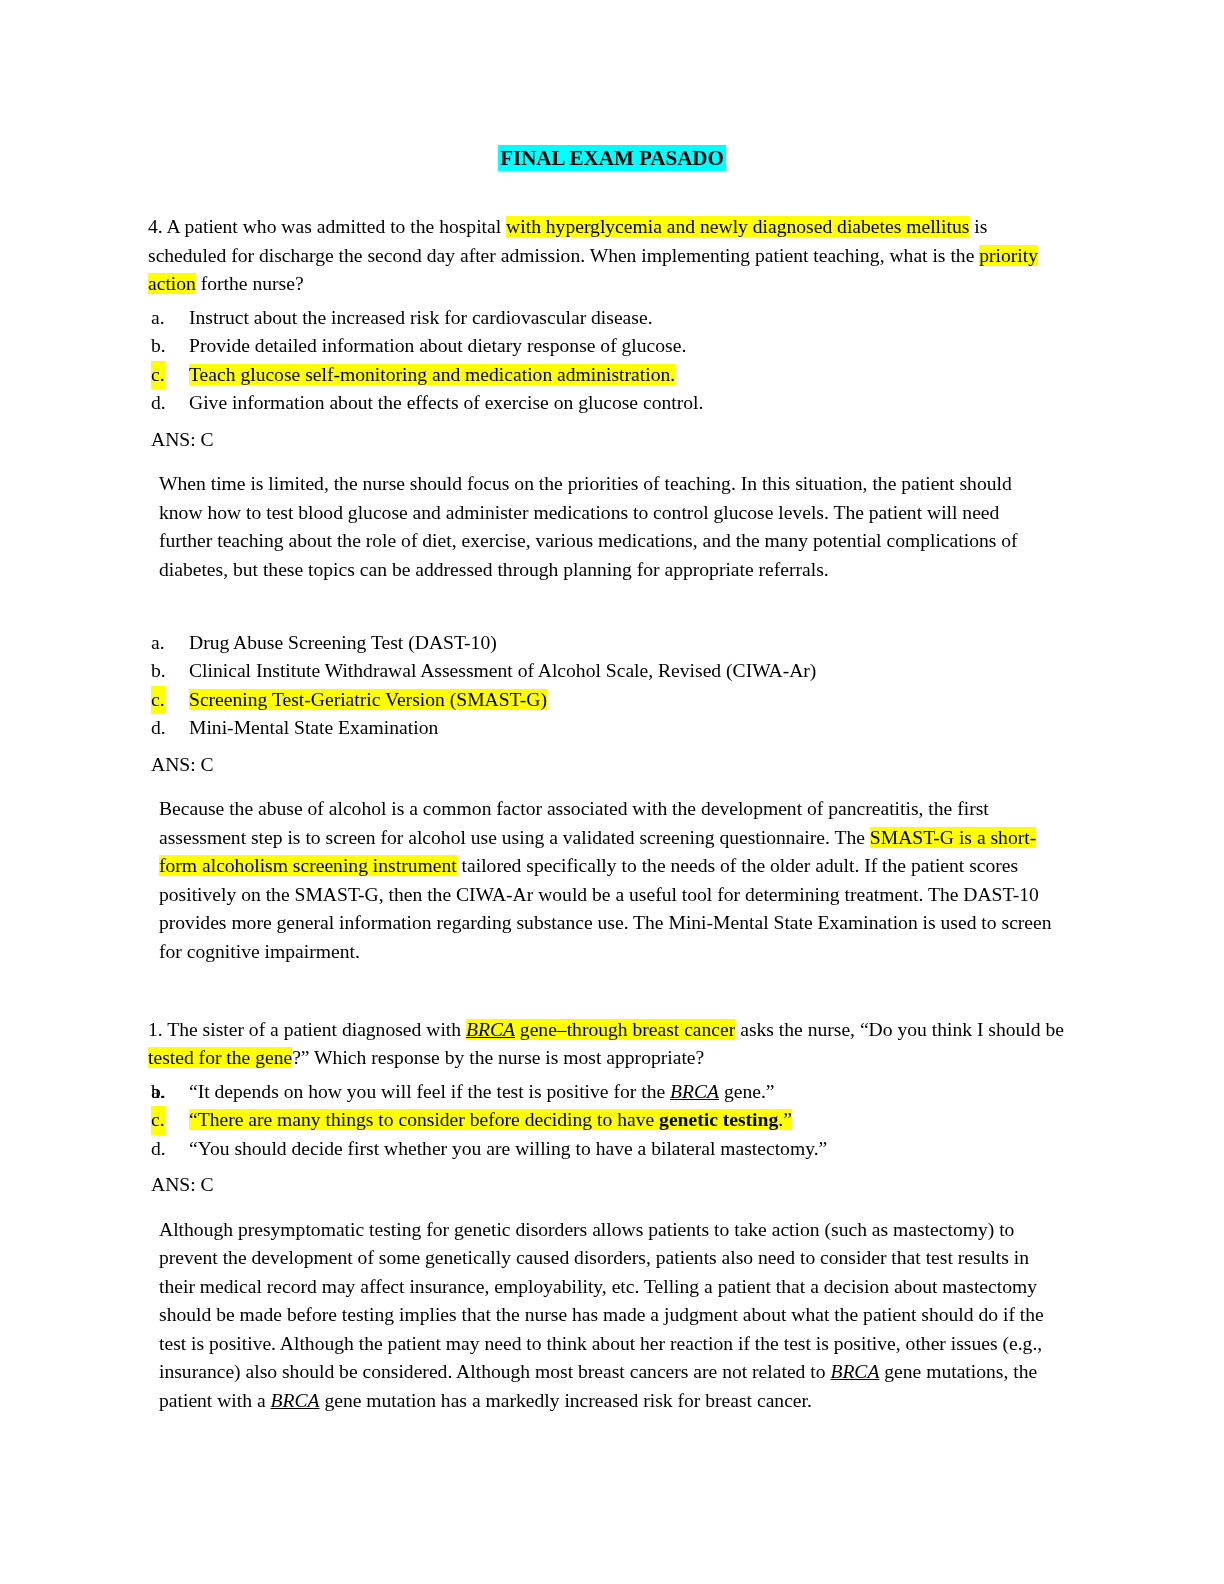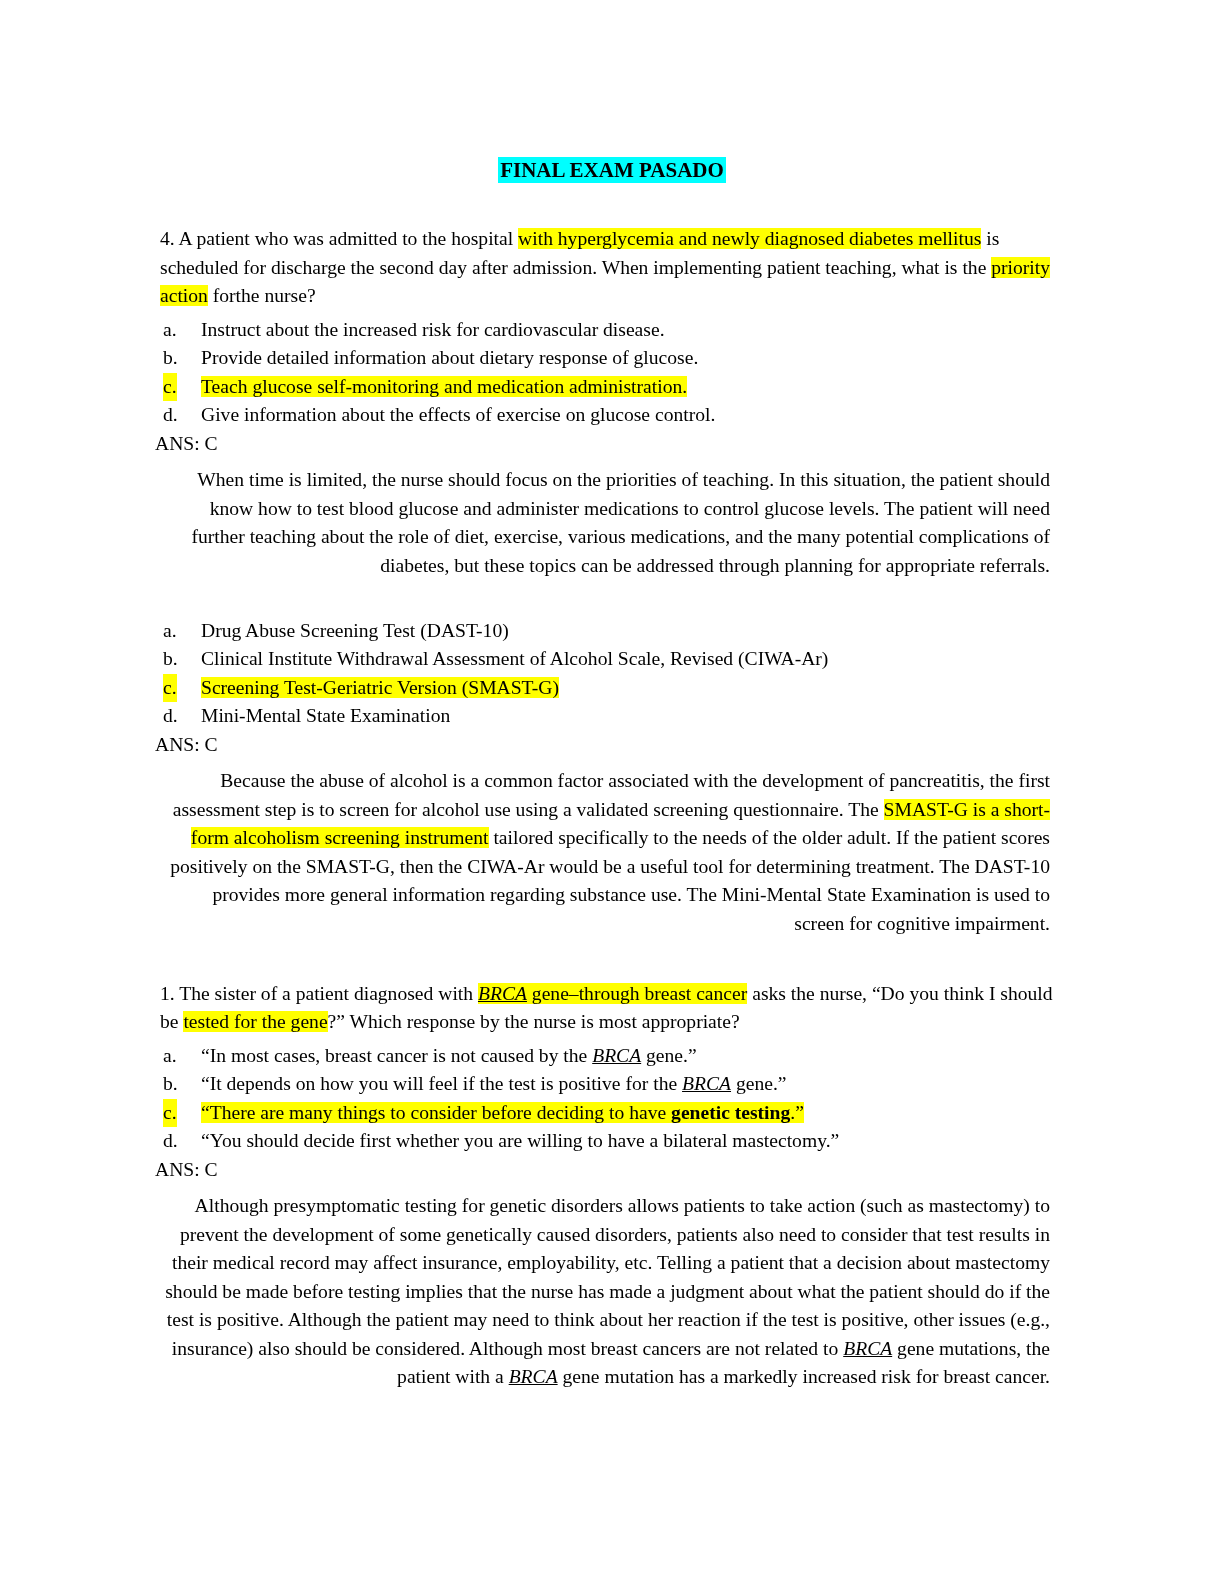--- a/index.html
+++ b/index.html
@@ -12,21 +12,21 @@
     height: 1584px;
     font-family: "Liberation Serif", "DejaVu Serif", serif;
     color: #000000;
     -webkit-font-smoothing: antialiased;
   }
   .page {
     position: relative;
     width: 1224px;
     height: 1584px;
     box-sizing: border-box;
-    padding: 12px;
+    padding: 0;
     overflow: hidden;
   }
   .doc-title {
     text-align: center;
     font-weight: bold;
     font-size: 21px;
     line-height: 28px;
     margin: 0;
     padding-top: 144px;
   }
@@ -62,25 +62,25 @@
     position: relative;
     padding-left: 46px;
     text-indent: 0;
   }
   .choice .letter {
     position: absolute;
     left: 8px;
     top: 0;
   }
   .ans {
-    margin: 0;
+    margin: 8px;
   }
   .rationale {
-    margin: 8px;
-    text-align: right;
+    margin: 16px;
+    text-align: left;
   }
   .hl {
     background: #ffff00;
   }
   em, .ital {
     font-style: italic;
     text-decoration: underline;
   }
   strong, .bold {
     font-weight: bold;
@@ -117,21 +117,21 @@
             <div class="choice"><span class="letter hl">c.</span><span><span class="hl">Screening Test-Geriatric Version (SMAST-G)</span></span></div>
             <div class="choice"><span class="letter">d.</span><span><span>Mini-Mental State Examination</span></span></div>
           </div>
           <p class="ans">ANS: C</p>
           <p class="rationale"><span>Because the abuse of alcohol is a common factor associated with the development of pancreatitis, the first assessment step is to screen for alcohol use using a validated screening questionnaire. The </span><span class="hl">SMAST-G is a short-form alcoholism screening instrument</span><span> tailored specifically to the needs of the older adult. If the patient scores positively on the SMAST-G, then the CIWA-Ar would be a useful tool for determining treatment. The DAST-10 provides more general information regarding substance use. The Mini-Mental State Examination is used to screen for cognitive impairment.</span></p>
         </div>
         <div class="spacer"></div>
         <div class="qblock">
           <p class="stem"><span>1. The sister of a patient diagnosed with </span><span class="hl ital">BRCA</span><span class="hl"> gene–through breast cancer</span><span> asks the nurse, “Do you think I should be </span><span class="hl">tested for the gene</span><span>?” Which response by the nurse is most appropriate?</span></p>
           <div class="choices">
-            <div class="choice"><span class="letter">a.</span><span><span><span>“In most cases, breast cancer is not caused by the </span><span class="ital">BRCA</span><span> gene.”</span></span></span></div>
+            <div class="choice"><span class="letter">a.</span></div>
             <div class="choice"><span class="letter">b.</span><span><span><span>“It depends on how you will feel if the test is positive for the </span><span class="ital">BRCA</span><span> gene.”</span></span></span></div>
             <div class="choice"><span class="letter hl">c.</span><span><span class="hl"><span>“There are many things to consider before deciding to have </span><span class="bold">genetic testing</span><span>.”</span></span></span></div>
             <div class="choice"><span class="letter">d.</span><span><span><span>“You should decide first whether you are willing to have a bilateral mastectomy.”</span></span></span></div>
           </div>
           <p class="ans">ANS: C</p>
           <p class="rationale"><span>Although presymptomatic testing for genetic disorders allows patients to take action (such as mastectomy) to prevent the development of some genetically caused disorders, patients also need to consider that test results in their medical record may affect insurance, employability, etc. Telling a patient that a decision about mastectomy should be made before testing implies that the nurse has made a judgment about what the patient should do if the test is positive. Although the patient may need to think about her reaction if the test is positive, other issues (e.g., insurance) also should be considered. Although most breast cancers are not related to </span><span class="ital">BRCA</span><span> gene mutations, the patient with a </span><span class="ital">BRCA</span><span> gene mutation has a markedly increased risk for breast cancer.</span></p>
         </div>
       </div>
   </div>
 

